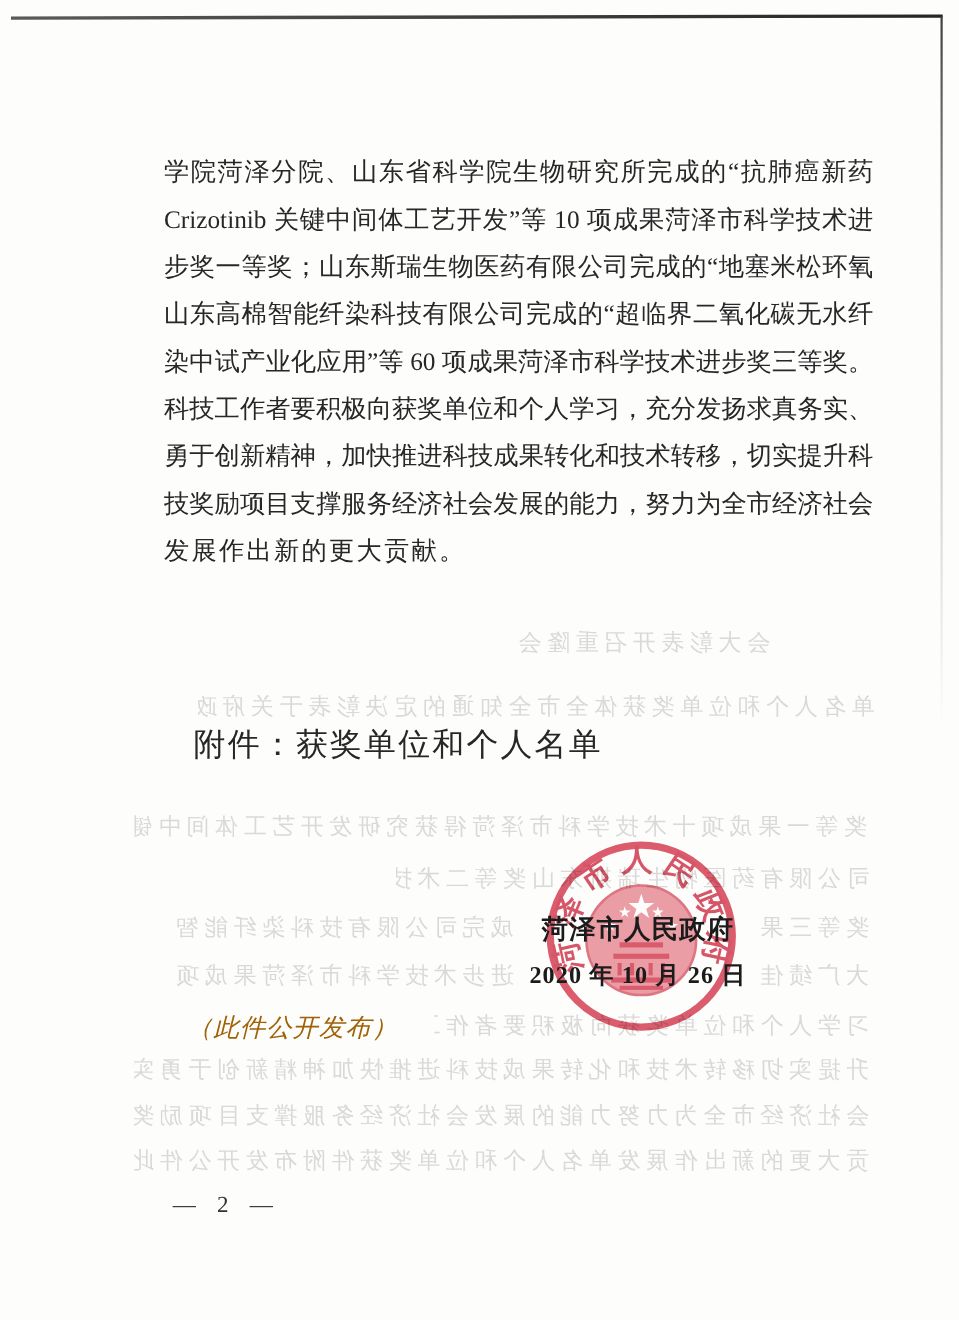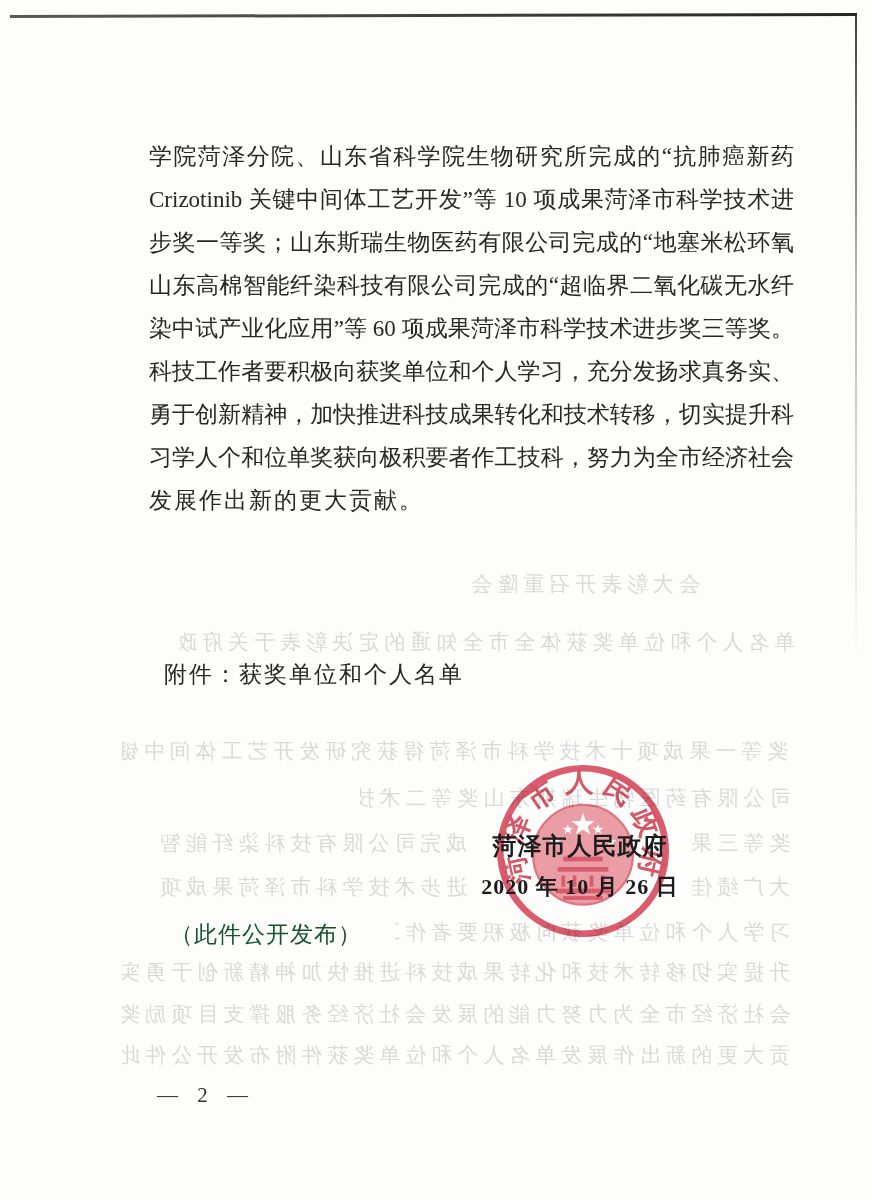--- a/index.html
+++ b/index.html
@@ -21,33 +21,33 @@
   
   .bodytext { position:absolute; left:118px; top:135px; width:676px; }
   .body-line {
     height:43px; line-height:43px; font-size:23px; color:#272727;
     text-align:justify; text-align-last:justify; text-justify:inter-character;margin-left:31px;
   }
   .indent { text-indent:2em; }
   .no-just { text-align-last:left; letter-spacing:2px; }
   .attachment {
     position:absolute; left:118px; top:663px; width:676px; line-height:1;
-    font-size:23px; color:#272727; letter-spacing:2px; text-indent:2em;
+    font-size:29px; color:#272727; letter-spacing:2px; text-indent:2em;
   }
   .issuer {
     position:absolute; left:440px; top:834px; width:280px; text-align:center;
     font-size:24px; font-weight:bold; color:#1b1b1b; letter-spacing:1px; line-height:1;
   }
   .docdate {
     position:absolute; left:436px; top:876px; width:288px; text-align:center;
     font-size:22px; color:#1b1b1b; letter-spacing:1px; line-height:1;font-weight:bold;
   }
   .publish {
-    position:absolute; left:170px; top:923px; font-size:23px; color:#14532d;
-    letter-spacing:1px; line-height:1;
+    position:absolute; left:170px; top:923px; font-size:23px; color:#a16207;
+    letter-spacing:1px; line-height:1;font-style:italic;
   }
   .pagenum {
     position:absolute; left:157px; top:1085px; font-size:21px; color:#333;
     word-spacing:14px; line-height:1;
   }
   
   .ghost {
     position:absolute; height:26px; line-height:26px; font-size:21px;
     letter-spacing:5px; color:#bdbdbd; opacity:.55; filter:blur(.6px);
     transform:scaleX(-1); white-space:nowrap; overflow:hidden;
@@ -109,21 +109,21 @@
   </svg>
 
   <div class="bodytext">
     <div class="body-line">学院菏泽分院、山东省科学院生物研究所完成的“抗肺癌新药</div>
     <div class="body-line">Crizotinib 关键中间体工艺开发”等 10 项成果菏泽市科学技术进</div>
     <div class="body-line">步奖一等奖；山东斯瑞生物医药有限公司完成的“地塞米松环氧</div>
     <div class="body-line">山东高棉智能纤染科技有限公司完成的“超临界二氧化碳无水纤</div>
     <div class="body-line">染中试产业化应用”等 60 项成果菏泽市科学技术进步奖三等奖。</div>
     <div class="body-line">科技工作者要积极向获奖单位和个人学习，充分发扬求真务实、</div>
     <div class="body-line">勇于创新精神，加快推进科技成果转化和技术转移，切实提升科</div>
-    <div class="body-line">习学人个和位单奖获向极积要者作工技科，努力为全市经济社会</div>
+    <div class="body-line">技奖励项目支撑服务经济社会发展的能力，努力为全市经济社会</div>
     <div class="body-line no-just">发展作出新的更大贡献。</div>
   </div>
 
   <div class="attachment">附件：获奖单位和个人名单</div>
 
   <div class="issuer">菏泽市人民政府</div>
   <div class="docdate">2020 年 10 月 26 日</div>
 
   <div class="publish">（此件公开发布）</div>
 

